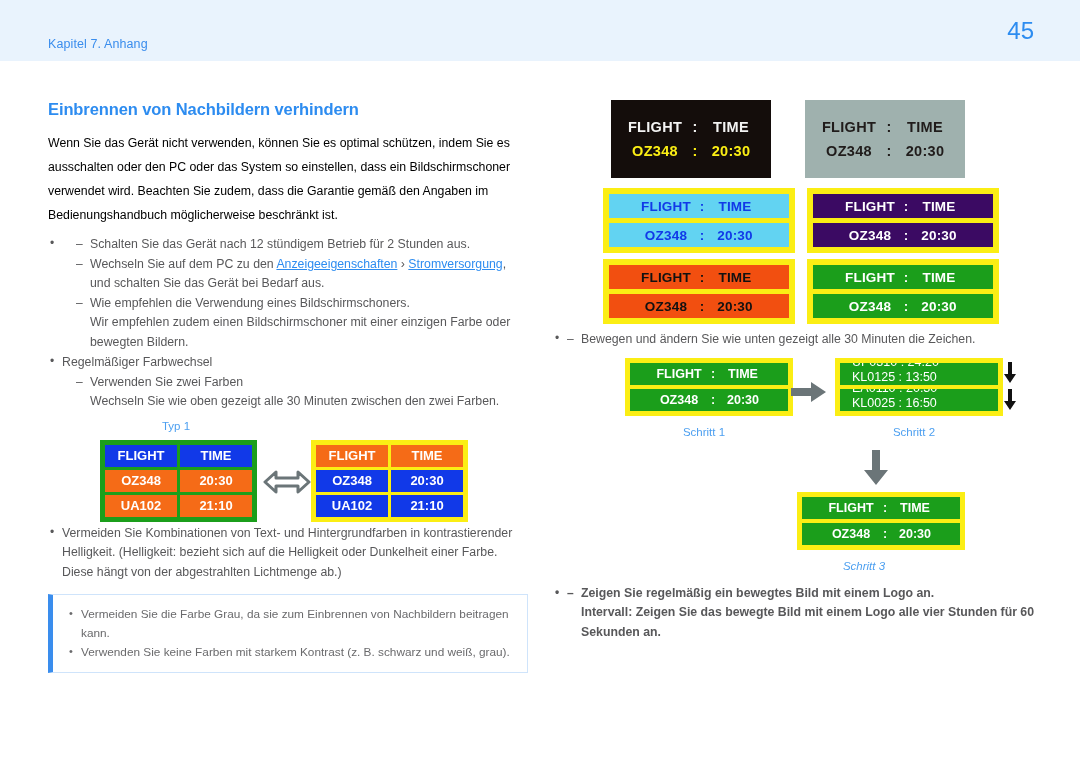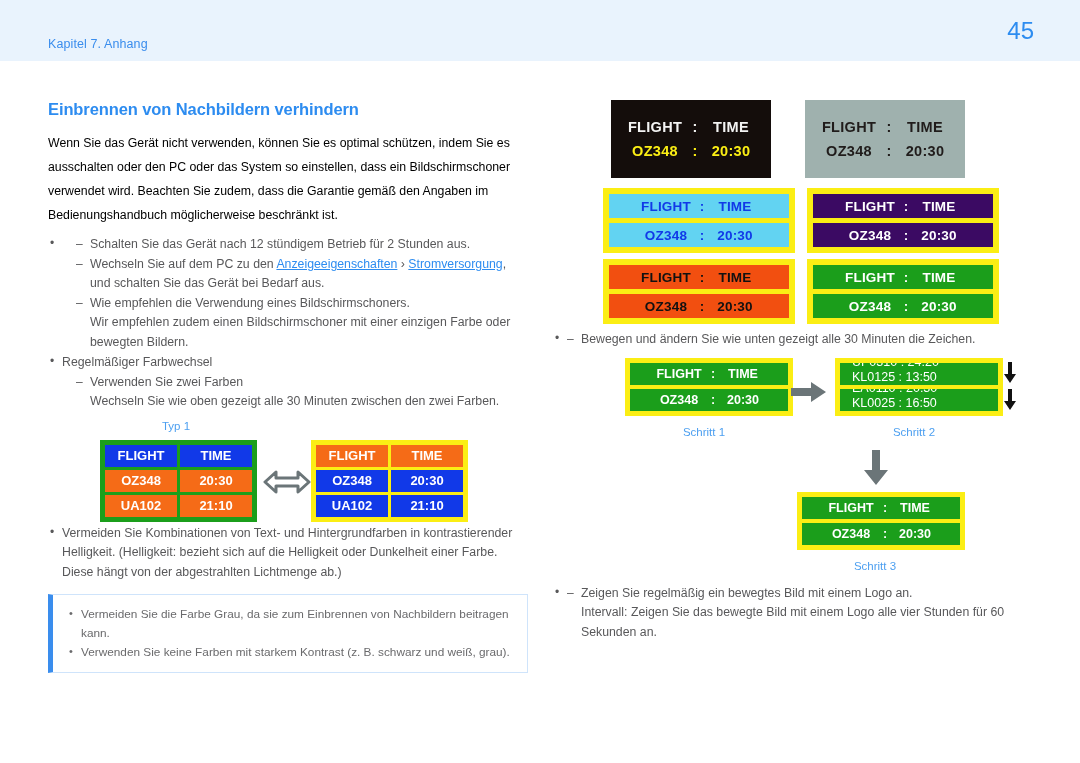--- a/index.html
+++ b/index.html
@@ -190,21 +190,21 @@
   .scroll-bar .up { top: -8px; }
   .scroll-bar .dn { top: 7px; }
 
   .schritt-cap {
     position: absolute; font-size: 11.5px; color: #4c9ff0; text-align: center; width: 158px;
   }
   .arrow-right-gray { position: absolute; width: 36px; height: 22px; }
   .arrow-down-small { position: absolute; width: 14px; height: 22px; }
   .arrow-down-big { position: absolute; width: 26px; height: 36px; }
 
-  .tail-list { margin-top: 8px; }
+  .tail-list { margin-top: 8px; font-weight: bold; }
 </style>
 </head>
 <body>
 
 <div class="page-header"></div>
 <div class="chapter-label">Kapitel 7. Anhang</div>
 <div class="page-number">45</div>
 
 <div class="col-left">
 
@@ -434,21 +434,21 @@
         <span class="c1">FLIGHT</span>
         <span class="colon">:</span>
         <span class="c2">TIME</span>
       </div>
       <div class="bar">
         <span class="c1">OZ348</span>
         <span class="colon">:</span>
         <span class="c2">20:30</span>
       </div>
     </div>
-    <div class="schritt-cap" style="left:243px; top:106px;">Schritt 3</div>
+    <div class="schritt-cap" style="left:232px; top:106px;font-style:italic;">Schritt 3</div>
   </div>
 
   <ul class="lvl1 tail-list">
     <li style="padding-left:14px;">
       <ul class="lvl2" style="padding-left:0;">
         <li>
           <span>Zeigen Sie regelmäßig ein bewegtes Bild mit einem Logo an.</span>
           <span class="sub-note">Intervall: Zeigen Sie das bewegte Bild mit einem Logo alle vier Stunden für 60 Sekunden an.</span>
         </li>
       </ul>

